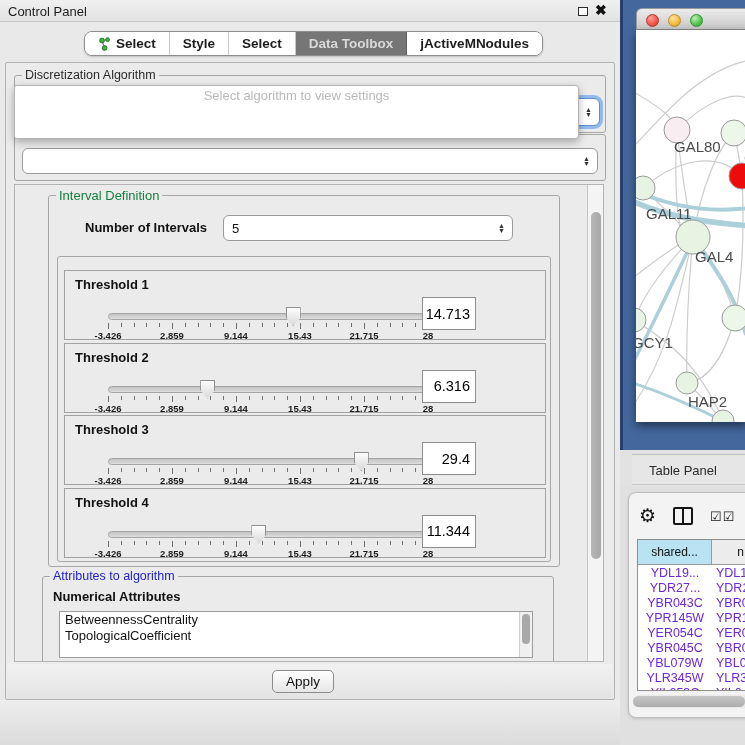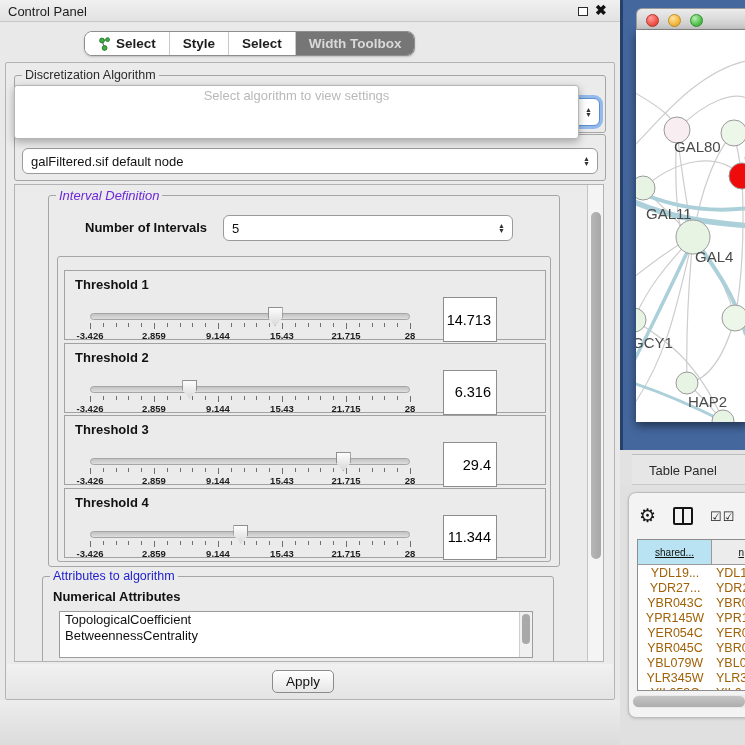--- a/index.html
+++ b/index.html
@@ -22,21 +22,21 @@
   .tabstrip .tab:last-child { border-right:none; }
   .tabstrip .tab.selected { background:#767676; color:#d9d9d9; border-right-color:#5f5f5f; }
   #top-tabs { left:84px; top:31px; height:25px; }
 
   #content-panel { position:absolute; left:5px; top:62px; width:610px; height:638px;
     background:#ebebeb; border:1px solid #b3b3b3; border-radius:2px; }
 
   .groupbox { position:absolute; border:1px solid #a6a6a6; border-radius:3px; }
   .groupbox > .grouplabel { position:absolute; top:-8px; left:7px; background:#ebebeb;
     padding:0 3px; font-size:12.5px; color:#2b2b2b; white-space:nowrap; }
-  .grouplabel.green { color:#6d28d9;font-style:italic; }
+  .grouplabel.green { color:#15803d; }
   .grouplabel.blue { color:#2222cc; }
 
   .combo { position:absolute; background:#fff; border:1px solid #9a9a9a; border-radius:6px;
     font-size:13px; color:#111; display:flex; align-items:center; padding-left:8px; }
   .combo .spinner { position:absolute; right:7px; top:0; bottom:0; display:flex; flex-direction:column;
     justify-content:center; line-height:5px; font-size:7px; color:#333; }
 
   
   #algo-group { left:8px; top:12px; width:592px; height:58px; }
   #algo-combo { left:7px; top:22px; width:578px; height:28px;
@@ -63,33 +63,33 @@
   #interval-group { left:33px; top:10px; width:512px; height:372px; }
   #interval-group > .grouplabel { font-size:13px; }
   #numintervals-label { position:absolute; left:36px; top:24px; font-size:13px; font-weight:bold; color:#111; }
   #numintervals-combo { left:174px; top:19px; width:290px; height:26px; }
 
   #thresholds-group { left:8px; top:60px; width:494px; height:306px; }
 
   .threshold-box { position:absolute; left:6px; width:482px; height:70px;
     background:#ebebeb; border:1px solid #a2a2a2; }
   .threshold-box .tlabel { position:absolute; left:10px; top:6px; font-size:13px; font-weight:bold; color:#111; }
-  .slider { position:absolute; left:25px; top:40px; width:320px; height:30px; }
+  .slider { position:absolute; left:43px; top:40px; width:320px; height:30px; }
   .slider .track { position:absolute; left:0; top:2px; width:100%; height:7px;
     background:linear-gradient(#c2c2c2,#dedede); border:1px solid #a5a5a5; border-radius:4px; }
   .slider .thumb { position:absolute; top:-4px; width:15px; height:19px; margin-left:-7px;
     background:linear-gradient(#fdfdfd,#d9d9d9); border:1px solid #8f8f8f;
     clip-path:polygon(0 0,100% 0,100% 55%,50% 100%,0 55%); }
   .slider .ticks { position:absolute; left:0; top:12px; width:100%; height:7px; }
   .slider .ticks i { position:absolute; top:0; width:1px; height:4px; background:#6e6e6e; }
   .slider .ticks i.major { height:6px; }
   .slider .ticklabels { position:absolute; left:0; top:19px; width:100%; height:11px; }
   .slider .ticklabels span { position:absolute; transform:translateX(-50%); font-size:9.5px;
     font-weight:bold; color:#1c1c1c; white-space:nowrap; }
-  .threshold-box .tvalue { position:absolute; left:378px; top:26px; width:54px; height:45px;
+  .threshold-box .tvalue { position:absolute; left:357px; top:26px; width:54px; height:33px;
     background:#fff; border:1px solid #8d8d8d; font-size:14.5px; color:#000;
     display:flex; align-items:center; justify-content:flex-end; padding-right:5px; }
 
   #attr-group { left:27px; top:391px; width:512px; height:92px; }
   #attr-list-label { position:absolute; left:10px; top:12px; font-size:13px; font-weight:bold; color:#111; }
   #attr-list { position:absolute; left:16px; top:34px; width:474px; height:47px;
     background:#fff; border:1px solid #9c9c9c; overflow:hidden; }
   #attr-list .item { font-size:13px; color:#111; padding-left:5px; height:16px; line-height:16px; white-space:nowrap; }
   #attr-list .vscroll { position:absolute; right:0; top:0; width:13px; height:100%;
     background:#f0f0f0; border-left:1px solid #cfcfcf; }
@@ -128,26 +128,26 @@
   #tablepanel-box { position:absolute; left:8px; top:6px; width:125px; height:226px;
     background:#f3f3f3; border:1px solid #bdbdbd; border-radius:8px 0 0 8px; box-shadow:0 1px 3px rgba(0,0,0,.15); }
   #tp-toolbar { position:absolute; left:10px; top:10px; height:26px; display:flex; align-items:center; gap:17px; }
   #gear-icon { font-size:19px; color:#141414; line-height:20px; }
   #split-icon { width:20px; height:18px; border:2px solid #141414; border-radius:2px; position:relative; }
   #split-icon::after { content:""; position:absolute; left:7px; top:0; width:2px; height:100%; background:#141414; }
   .checkbox-icon { font-size:13px; color:#141414; letter-spacing:1px; }
   #tp-table { position:absolute; left:8px; top:46px; width:110px; height:152px;
     background:#fff; border:1px solid #8d8d8d; border-right:none; overflow:hidden; }
   #tp-table .hrow { display:flex; height:25px; border-bottom:1px solid #9a9a9a; }
-  #tp-table .hcell { font-size:10px; color:#111; display:flex; align-items:center; justify-content:center;
-    background:#ececec; border-right:1px solid #9a9a9a; overflow:hidden; white-space:nowrap;text-decoration:underline; }
+  #tp-table .hcell { font-size:12px; color:#111; display:flex; align-items:center; justify-content:center;
+    background:#ececec; border-right:1px solid #9a9a9a; overflow:hidden; white-space:nowrap; }
   #tp-table .hcell.first { width:74px; background:#b9e3f2; flex:none; }
   #tp-table .hcell.rest { flex:1; justify-content:flex-end; padding-right:2px; }
   #tp-table .drow { display:flex; height:15px; }
-  #tp-table .dcell { font-size:12.5px; color:#a16207; display:flex; align-items:center; justify-content:center;
+  #tp-table .dcell { font-size:12.5px; color:#6d28d9; display:flex; align-items:center; justify-content:center;
     overflow:hidden; white-space:nowrap; }
   #tp-table .dcell.first { width:74px; flex:none; }
   #tp-table .dcell.rest { flex:1; justify-content:flex-start; padding-left:4px; }
   #tp-hscroll { position:absolute; left:4px; top:202px; width:118px; height:13px;
     background:#e9e9e9; border-radius:7px; }
   #tp-hscroll .thumb { position:absolute; left:0; top:1px; width:112px; height:11px;
     background:linear-gradient(#c6c6c6,#adadad); border-radius:6px; }
 </style>
 </head>
 <body>
@@ -171,42 +171,44 @@
         </svg>
         <span>Select</span>
       </div>
       <div class="tab">
         <span>Style</span>
       </div>
       <div class="tab">
         <span>Select</span>
       </div>
       <div class="tab selected">
-        <span>Width Toolbox</span>
+        <span>Data Toolbox</span>
+      </div>
+      <div class="tab">
+        <span>jActiveMNodules</span>
       </div>
     </div>
 
   <div id="content-panel">
 
     <div id="algo-group" class="groupbox">
       <span class="grouplabel">Discretization Algorithm</span>
       <div id="algo-combo" class="combo">
         <span class="spinner">▲<br>▼</span>
       </div>
     </div>
 
     <div id="algo-popup">
       <div class="placeholder">Select algorithm to view settings</div>
     <div class="option bold">Manual Discretization</div>
       </div>
 
     <div id="tabledata-group" class="groupbox">
       <span class="grouplabel">Table Data</span>
       <div id="tabledata-combo" class="combo">
-        <span>galFiltered.sif default node</span>
         <span class="spinner">▲<br>▼</span>
       </div>
     </div>
 
     <div id="settings-viewport">
       <div id="interval-group" class="groupbox">
         <span class="grouplabel green">Interval Definition</span>
         <span id="numintervals-label">Number of Intervals</span>
         <div id="numintervals-combo" class="combo">
           <span>5</span>
@@ -390,22 +392,22 @@
               </div>
               <div class="tvalue">11.344</div>
             </div>
           </div>
       </div>
 
       <div id="attr-group" class="groupbox">
         <span class="grouplabel blue">Attributes to algorithm</span>
         <span id="attr-list-label">Numerical Attributes</span>
         <div id="attr-list">
+            <div class="item">BetweennessCentrality</div>
             <div class="item">TopologicalCoefficient</div>
-            <div class="item">BetweennessCentrality</div>
             <div class="vscroll">
               <div class="thumb"></div>
             </div>
         </div>
       </div>
 
       <div id="settings-scrollbar">
         <div class="thumb"></div>
       </div>
     </div>

